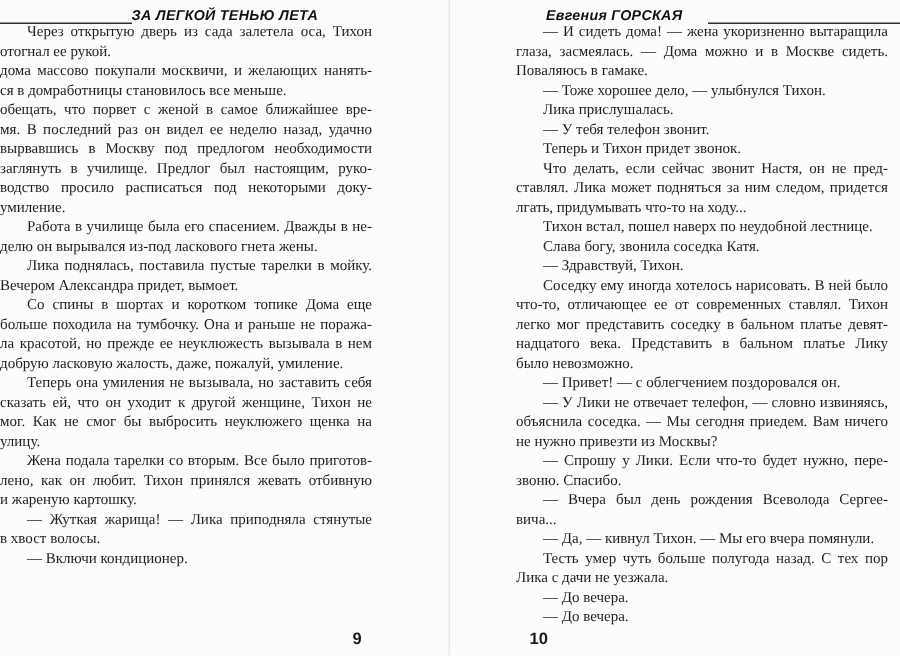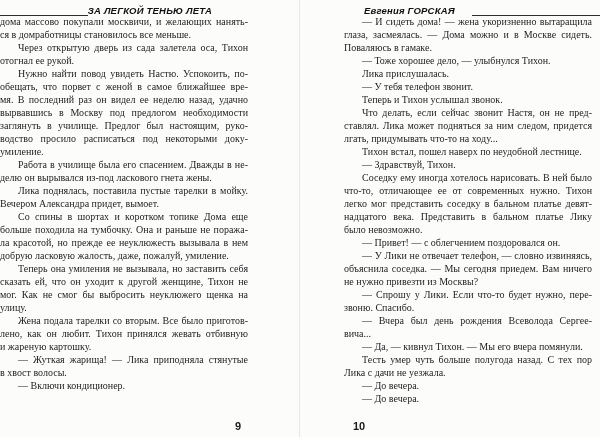--- a/index.html
+++ b/index.html
@@ -87,29 +87,28 @@
 
 <div id="spread">
 
   <div class="page" id="left-page">
     <div class="running-head" id="left-head">
       <div class="head-rule"></div>
       <div class="head-title">ЗА ЛЕГКОЙ ТЕНЬЮ ЛЕТА</div>
     </div>
     <div class="page-body" id="left-body">
         <div class="paragraph">
+          <div class="line indented">Через открытую дверь из сада залетела оса, Тихон</div>
+          <div class="line last">отогнал ее рукой.</div>
+        </div>
+        <div class="paragraph">
           <div class="line">дома массово покупали москвичи, и желающих нанять-</div>
           <div class="line last">ся в домработницы становилось все меньше.</div>
         </div>
         <div class="paragraph">
-          <div class="line indented">Через открытую дверь из сада залетела оса, Тихон</div>
-          <div class="line last">отогнал ее рукой.</div>
-        </div>
-        <div class="paragraph">
-          <div class="line indented">Нужно найти повод увидеть Настю. Успокоить, по-</div>
           <div class="line">обещать, что порвет с женой в самое ближайшее вре-</div>
           <div class="line">мя. В последний раз он видел ее неделю назад, удачно</div>
           <div class="line">вырвавшись в Москву под предлогом необходимости</div>
           <div class="line">заглянуть в училище. Предлог был настоящим, руко-</div>
           <div class="line">водство просило расписаться под некоторыми доку-</div>
           <div class="line last">умиление.</div>
         </div>
         <div class="paragraph">
           <div class="line indented">Работа в училище была его спасением. Дважды в не-</div>
           <div class="line last">делю он вырывался из-под ласкового гнета жены.</div>
@@ -162,36 +161,39 @@
         <div class="paragraph">
           <div class="line last indented">— Тоже хорошее дело, — улыбнулся Тихон.</div>
         </div>
         <div class="paragraph">
           <div class="line last indented">Лика прислушалась.</div>
         </div>
         <div class="paragraph">
           <div class="line last indented">— У тебя телефон звонит.</div>
         </div>
         <div class="paragraph">
-          <div class="line last indented">Теперь и Тихон услышал звонок.</div>
+          <div class="line last indented">Теперь и Тихон придет звонок.</div>
         </div>
         <div class="paragraph">
           <div class="line indented">Что делать, если сейчас звонит Настя, он не пред-</div>
           <div class="line">ставлял. Лика может подняться за ним следом, придется</div>
           <div class="line last">лгать, придумывать что-то на ходу...</div>
         </div>
         <div class="paragraph">
           <div class="line last indented">Тихон встал, пошел наверх по неудобной лестнице.</div>
         </div>
         <div class="paragraph">
+          <div class="line last indented">Слава богу, звонила соседка Катя.</div>
+        </div>
+        <div class="paragraph">
           <div class="line last indented">— Здравствуй, Тихон.</div>
         </div>
         <div class="paragraph">
           <div class="line indented">Соседку ему иногда хотелось нарисовать. В ней было</div>
-          <div class="line">что-то, отличающее ее от современных нужно. Тихон</div>
+          <div class="line">что-то, отличающее ее от современных ставлял. Тихон</div>
           <div class="line">легко мог представить соседку в бальном платье девят-</div>
           <div class="line">надцатого века. Представить в бальном платье Лику</div>
           <div class="line last">было невозможно.</div>
         </div>
         <div class="paragraph">
           <div class="line last indented">— Привет! — с облегчением поздоровался он.</div>
         </div>
         <div class="paragraph">
           <div class="line indented">— У Лики не отвечает телефон, — словно извиняясь,</div>
           <div class="line">объяснила соседка. — Мы сегодня приедем. Вам ничего</div>

